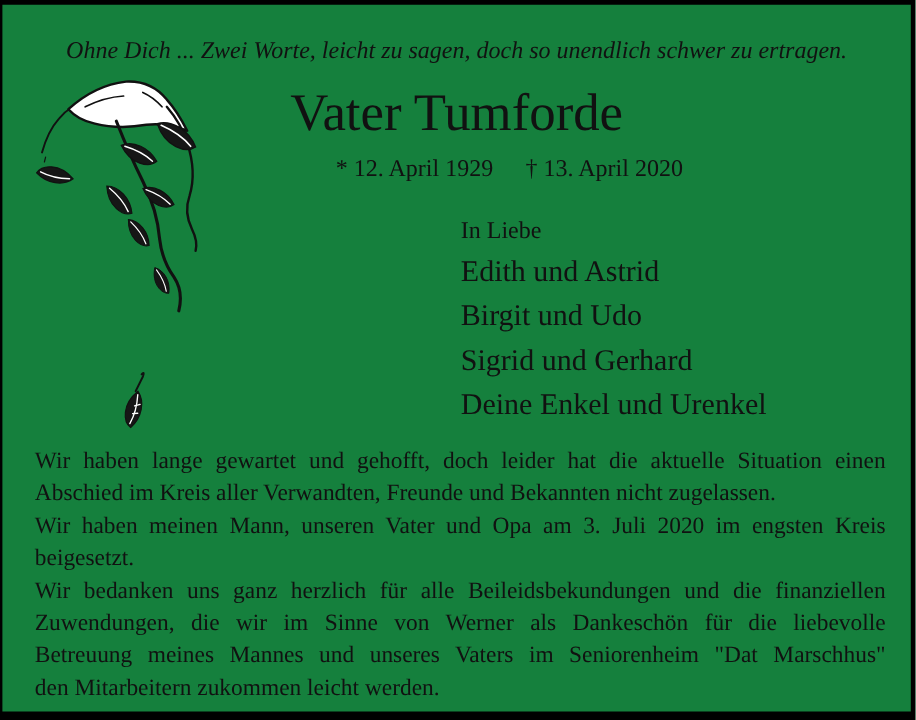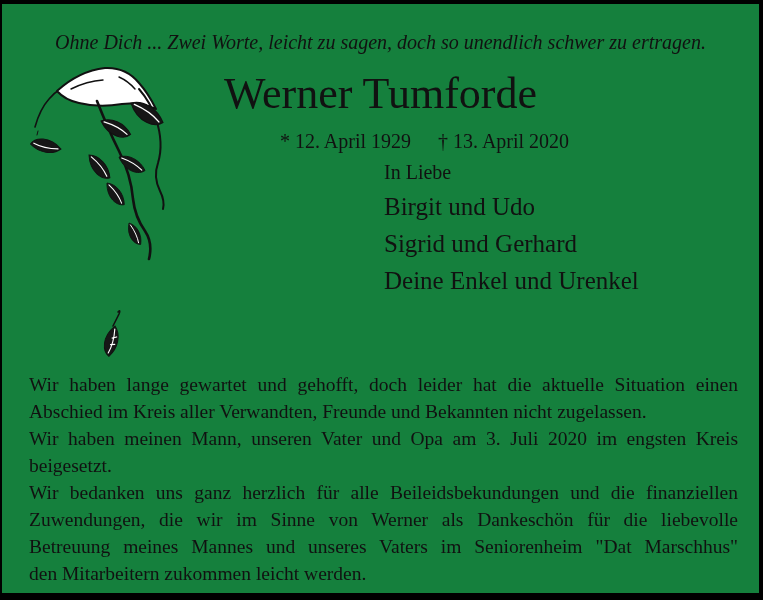--- a/index.html
+++ b/index.html
@@ -56,21 +56,21 @@
     text-align: center;
     font-size: 20px;
     line-height: 26px;
     white-space: nowrap;
     padding-left: 44px;
   }
   .dates .death { margin-left: 22px; }
   .mourners {
     position: absolute;
     left: 382px;
-    top: 156px;
+    top: 176px;
   }
   .mourners .intro {
     font-size: 20px;
     line-height: 24px;
     margin-bottom: 4px;
   }
   .mourners .mourner-name {
     font-size: 25px;
     line-height: 37px;
     white-space: nowrap;
@@ -144,29 +144,30 @@
 
   <svg class="illustration leaf-svg" width="44" height="64" viewBox="0 0 44 64">
     <path class="ink" stroke-width="1.6" d="M30,6 Q33,3 31,8 Q28,14 25,20"></path>
     <g transform="translate(27,20) rotate(112) scale(0.95)">
       <path class="blade" d="M0,0 C6,-9 20,-12 32,-6 C30,2 16,9 0,0 Z"></path>
       <path class="vein" d="M3,-1 C12,-4 22,-5 29,-4"></path>
       <path class="vein" d="M10,-6 L13,-2 M18,-7 L20,-3"></path>
     </g>
   </svg>
 
-  <h1 class="deceased-name">Werner Tumforde</h1>
+  <h1 class="deceased-name">Vater Tumforde</h1>
 
   <div class="dates">
     <span class="birth">* 12. April 1929</span>
     <span class="death">† 13. April 2020</span>
   </div>
 
   <div class="mourners">
     <div class="intro">In Liebe</div>
+    <div class="mourner-name">Edith und Astrid</div>
     <div class="mourner-name">Birgit und Udo</div>
     <div class="mourner-name">Sigrid und Gerhard</div>
     <div class="mourner-name">Deine Enkel und Urenkel</div>
   </div>
 
   <div class="body-text">
     <div class="bline jl">Wir haben lange gewartet und gehofft, doch leider hat die aktuelle Situation einen</div>
     <div class="bline ll">Abschied im Kreis aller Verwandten, Freunde und Bekannten nicht zugelassen.</div>
     <div class="bline jl">Wir haben meinen Mann, unseren Vater und Opa am 3. Juli 2020 im engsten Kreis</div>
     <div class="bline ll">beigesetzt.</div>

